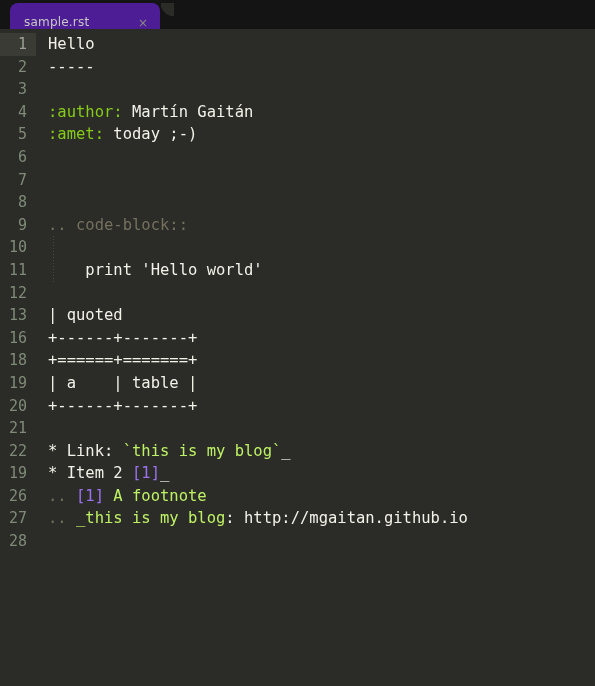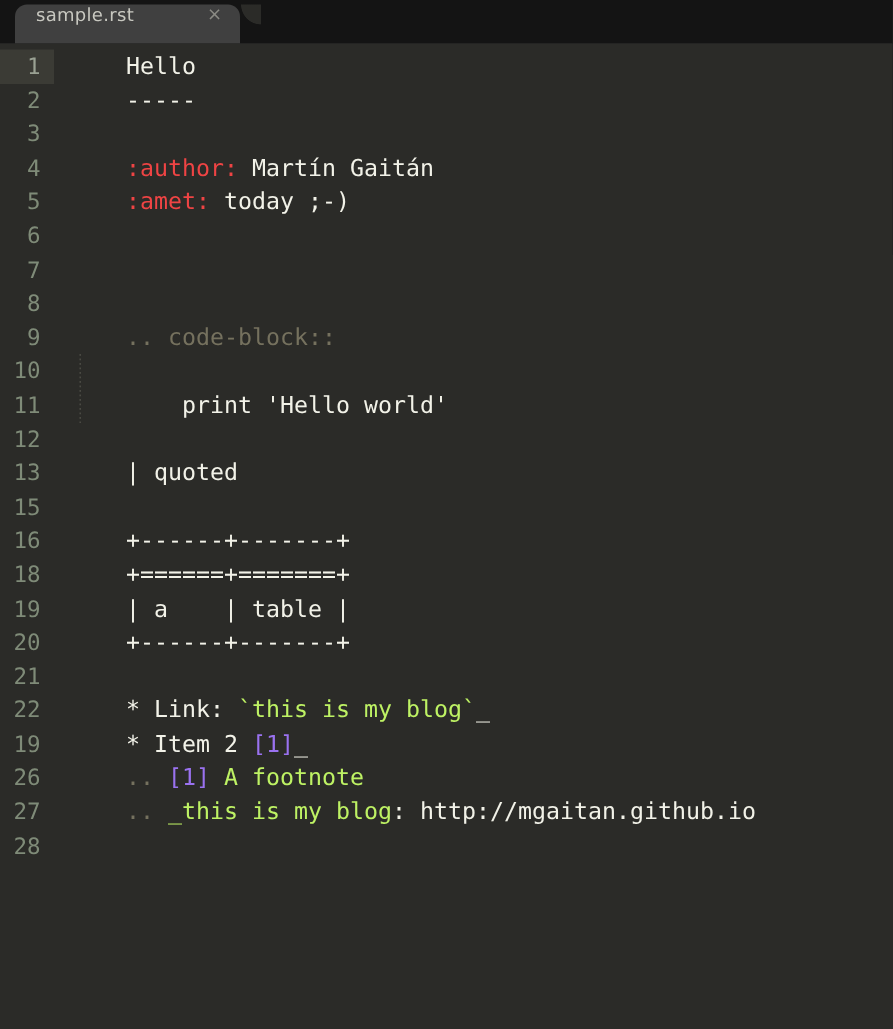--- a/index.html
+++ b/index.html
@@ -30,25 +30,25 @@
     display: flex;
     align-items: flex-end;
     padding-left: 10px;
     box-sizing: border-box;
     flex: 0 0 auto;
     position: relative;
   }
   .tab {
     height: 26px;
     min-width: 150px;
-    background: #404040;
+    background: #4c1d95;
     border-top-left-radius: 8px;
     border-top-right-radius: 8px;
     display: flex;
-    align-items: flex-start;
+    align-items: flex-end;
     padding: 0 0 0 14px;
     box-sizing: border-box;
     position: relative;
   }
   .tab::after {
     content: "";
     position: absolute;
     right: -14px;
     bottom: 0;
     width: 14px;
@@ -106,25 +106,24 @@
   }
   .line.current .gutter {
     background: #3b3b35;
     color: #9aa193;
   }
   .code {
     padding-left: 12px;
     color: #f2f2e8;
     white-space: pre;
     position: relative;
-    margin-left: 36px;
   }
 
   
-  .t-field   { color: #ef4444; }
+  .t-field   { color: #84cc16; }
   .t-comment { color: #75715e; }
   .t-str     { color: #bef264; }
   .t-num     { color: #9a72f0; }
   .t-plain   { color: #f2f2e8; }
 
   
   .indent-guide {
     position: absolute;
     left: 53px;
     width: 1px;
@@ -153,21 +152,20 @@
         <div class="line"><div class="gutter">4</div><div class="code"><span class="t-field">:author:</span><span class="t-plain"> Martín Gaitán</span></div></div>
         <div class="line"><div class="gutter">5</div><div class="code"><span class="t-field">:amet:</span><span class="t-plain"> today ;-)</span></div></div>
         <div class="line"><div class="gutter">6</div><div class="code"></div></div>
         <div class="line"><div class="gutter">7</div></div>
         <div class="line"><div class="gutter">8</div><div class="code"></div></div>
         <div class="line"><div class="gutter">9</div><div class="code"><span class="t-comment">.. code-block::</span></div></div>
         <div class="line"><div class="gutter">10</div><div class="code"></div></div>
         <div class="line"><div class="gutter">11</div><div class="code"><span class="t-plain">    print 'Hello world'</span></div></div>
         <div class="line"><div class="gutter">12</div><div class="code"></div></div>
         <div class="line"><div class="gutter">13</div><div class="code"><span class="t-plain">| quoted</span></div></div>
-        <div class="line"><div class="gutter">15</div><div class="code"></div></div>
         <div class="line"><div class="gutter">16</div><div class="code"><span class="t-plain">+------+-------+</span></div></div>
         <div class="line"><div class="gutter">18</div><div class="code"><span class="t-plain">+======+=======+</span></div></div>
         <div class="line"><div class="gutter">19</div><div class="code"><span class="t-plain">| a    | table |</span></div></div>
         <div class="line"><div class="gutter">20</div><div class="code"><span class="t-plain">+------+-------+</span></div></div>
         <div class="line"><div class="gutter">21</div><div class="code"></div></div>
         <div class="line"><div class="gutter">22</div><div class="code"><span class="t-plain">* Link: </span><span class="t-str">`this is my blog`</span><span class="t-plain">_</span></div></div>
         <div class="line"><div class="gutter">19</div><div class="code"><span class="t-plain">* Item 2 </span><span class="t-num">[1]</span><span class="t-plain">_</span></div></div>
         <div class="line"><div class="gutter">26</div><div class="code"><span class="t-comment">.. </span><span class="t-num">[1]</span><span class="t-str"> A footnote</span></div></div>
         <div class="line"><div class="gutter">27</div><div class="code"><span class="t-comment">.. </span><span class="t-str">_this is my blog</span><span class="t-plain">: http://mgaitan.github.io</span></div></div>
         <div class="line"><div class="gutter">28</div><div class="code"></div></div>

